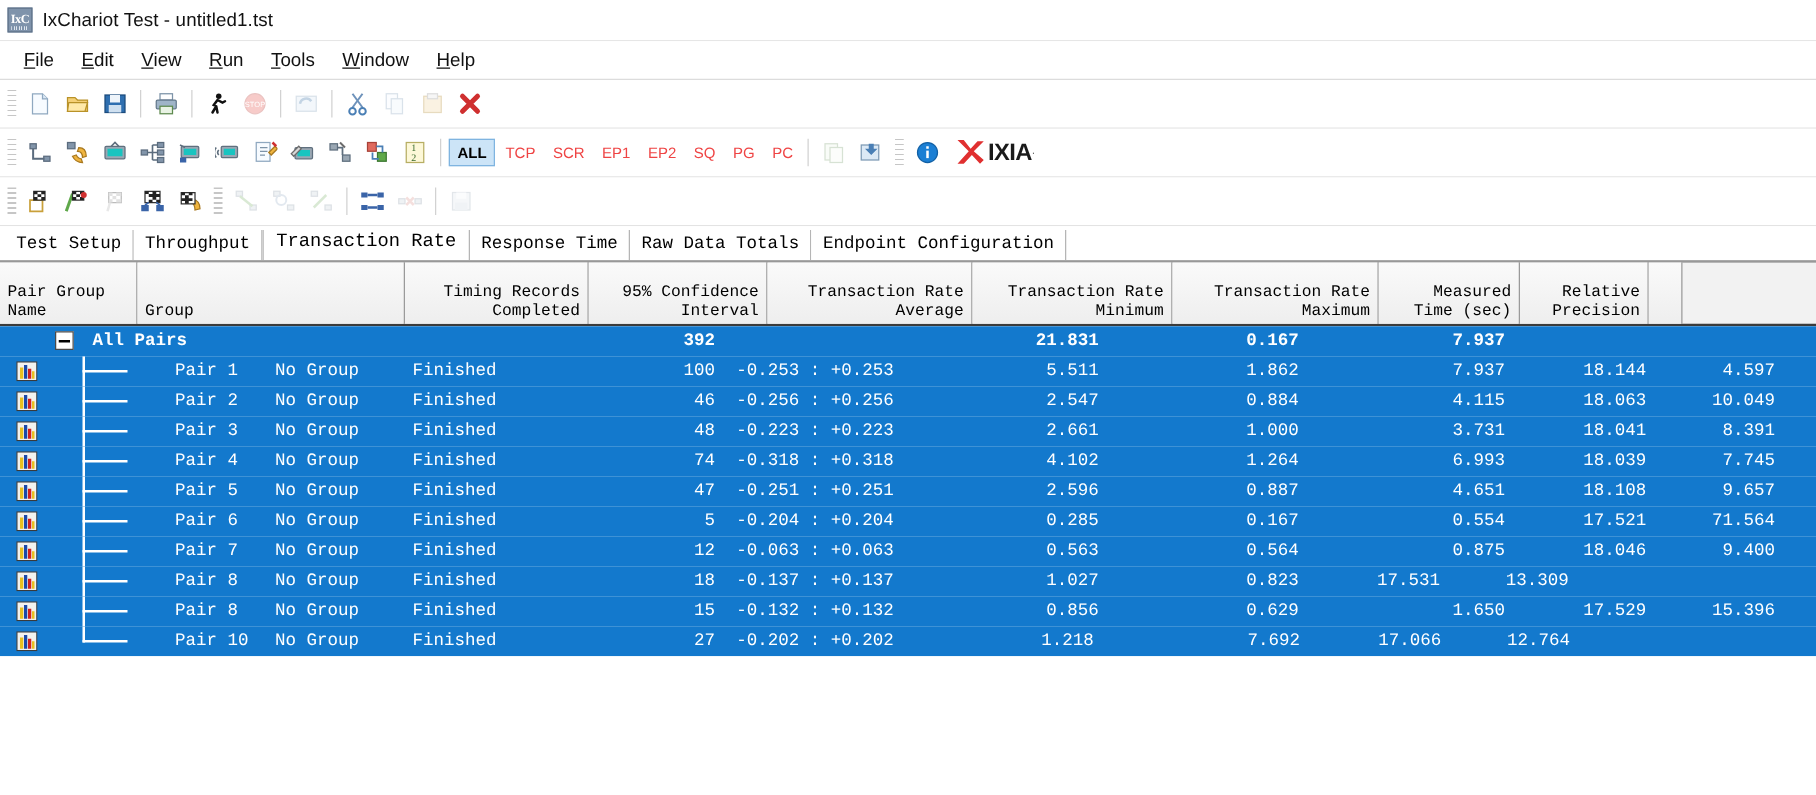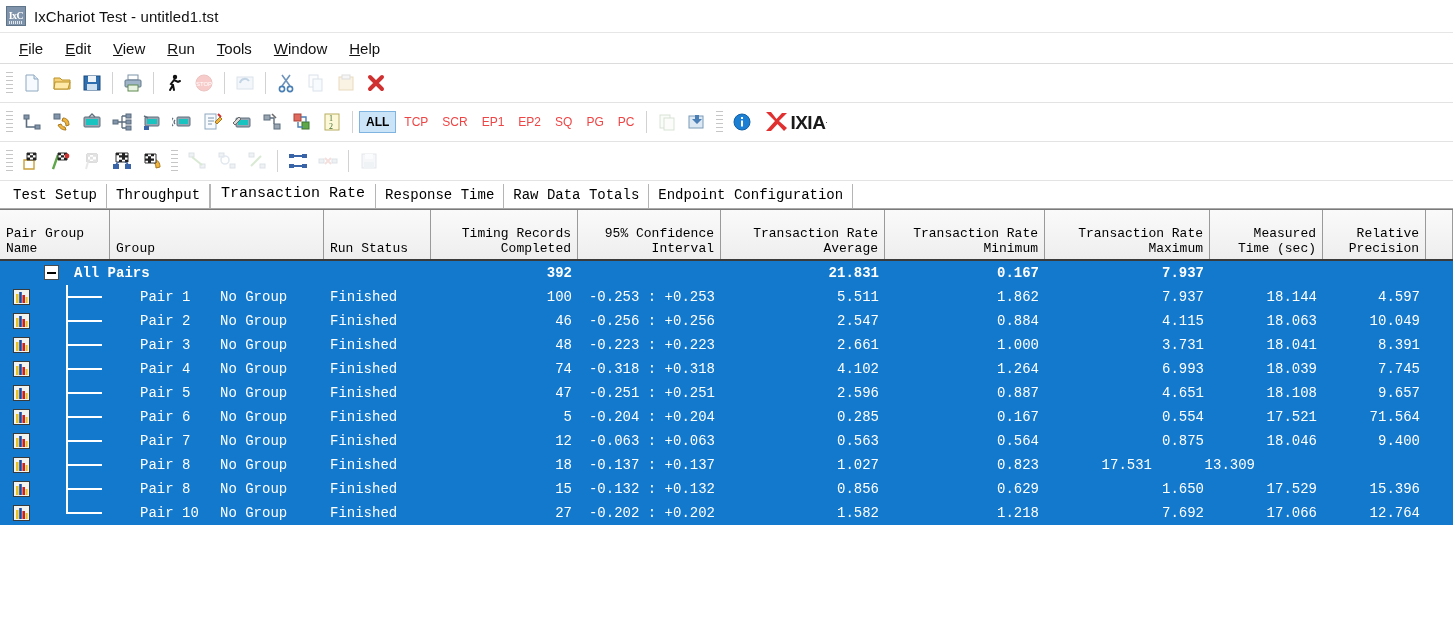--- a/index.html
+++ b/index.html
@@ -485,21 +485,20 @@
   <div class="tab">Response Time</div>
   <div class="tab">Raw Data Totals</div>
   <div class="tab">Endpoint Configuration</div>
 </div>
 
 <div class="grid">
   <div class="grid-head" id="grid-head">
       <div class="hcell l" style="width: 110px; flex: 0 0 110px;">Pair Group
 Name</div>
       <div class="hcell l" style="width: 214px; flex: 0 0 214px;">Group</div>
-      <div class="hcell l" style="width: 107px; flex: 0 0 107px;">Run Status</div>
       <div class="hcell r" style="width: 147px; flex: 0 0 147px;">Timing Records
 Completed</div>
       <div class="hcell r" style="width: 143px; flex: 0 0 143px;">95% Confidence
 Interval</div>
       <div class="hcell r" style="width: 164px; flex: 0 0 164px;">Transaction Rate
 Average</div>
       <div class="hcell r" style="width: 160px; flex: 0 0 160px;">Transaction Rate
 Minimum</div>
       <div class="hcell r" style="width: 165px; flex: 0 0 165px;">Transaction Rate
 Maximum</div>
@@ -751,21 +750,20 @@
               <rect x="12.6" y="8" width="2" height="6" fill="#e8c020"></rect>
             </svg></div>
           <div class="tline-v" style="top: 0px; height: 13px;"></div>
           <div class="tline-h"></div>
           <span class="pair-label">Pair 10</span>
         </div>
         <div class="cell l" style="width: 110px; flex: 0 0 110px;">No Group</div>
         <div class="cell l" style="width: 107px; flex: 0 0 107px;">Finished</div>
         <div class="cell r" style="width: 147px; flex: 0 0 147px;">27</div>
         <div class="cell r" style="width: 143px; flex: 0 0 143px;">-0.202 : +0.202</div>
-        <div class="cell r" style="width: 164px; flex: 0 0 164px;">1.582</div>
         <div class="cell r" style="width: 160px; flex: 0 0 160px;">1.218</div>
         <div class="cell r" style="width: 165px; flex: 0 0 165px;">7.692</div>
         <div class="cell r" style="width: 113px; flex: 0 0 113px;">17.066</div>
         <div class="cell r" style="width: 103px; flex: 0 0 103px;">12.764</div>
         <div class="cell l" style="width: 27px; flex: 0 0 27px;"></div>
       </div>
     </div>
   <div class="body-fill" id="grid-fill" style="height: 111px;"></div>
 </div>
 

